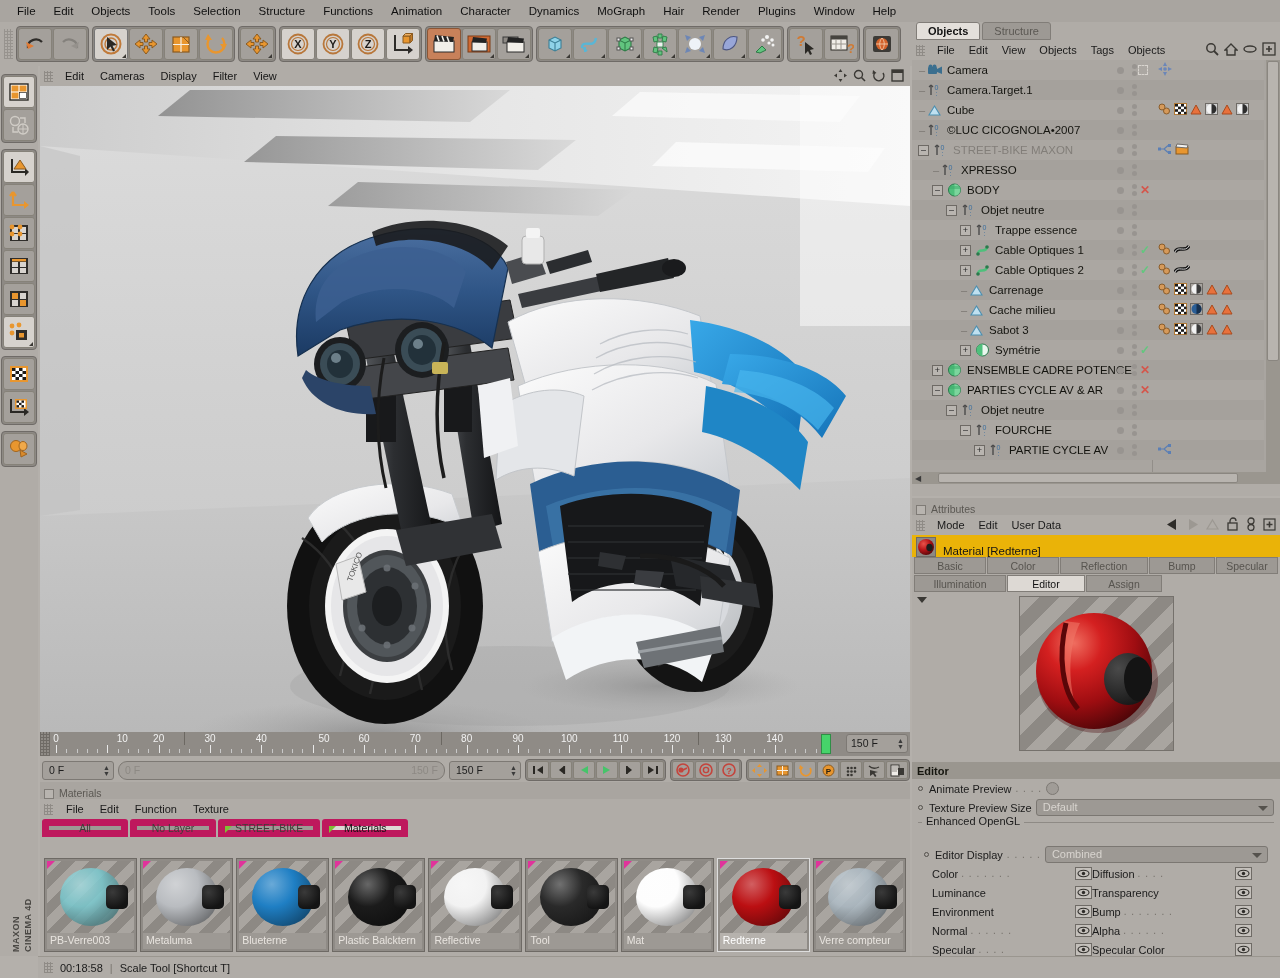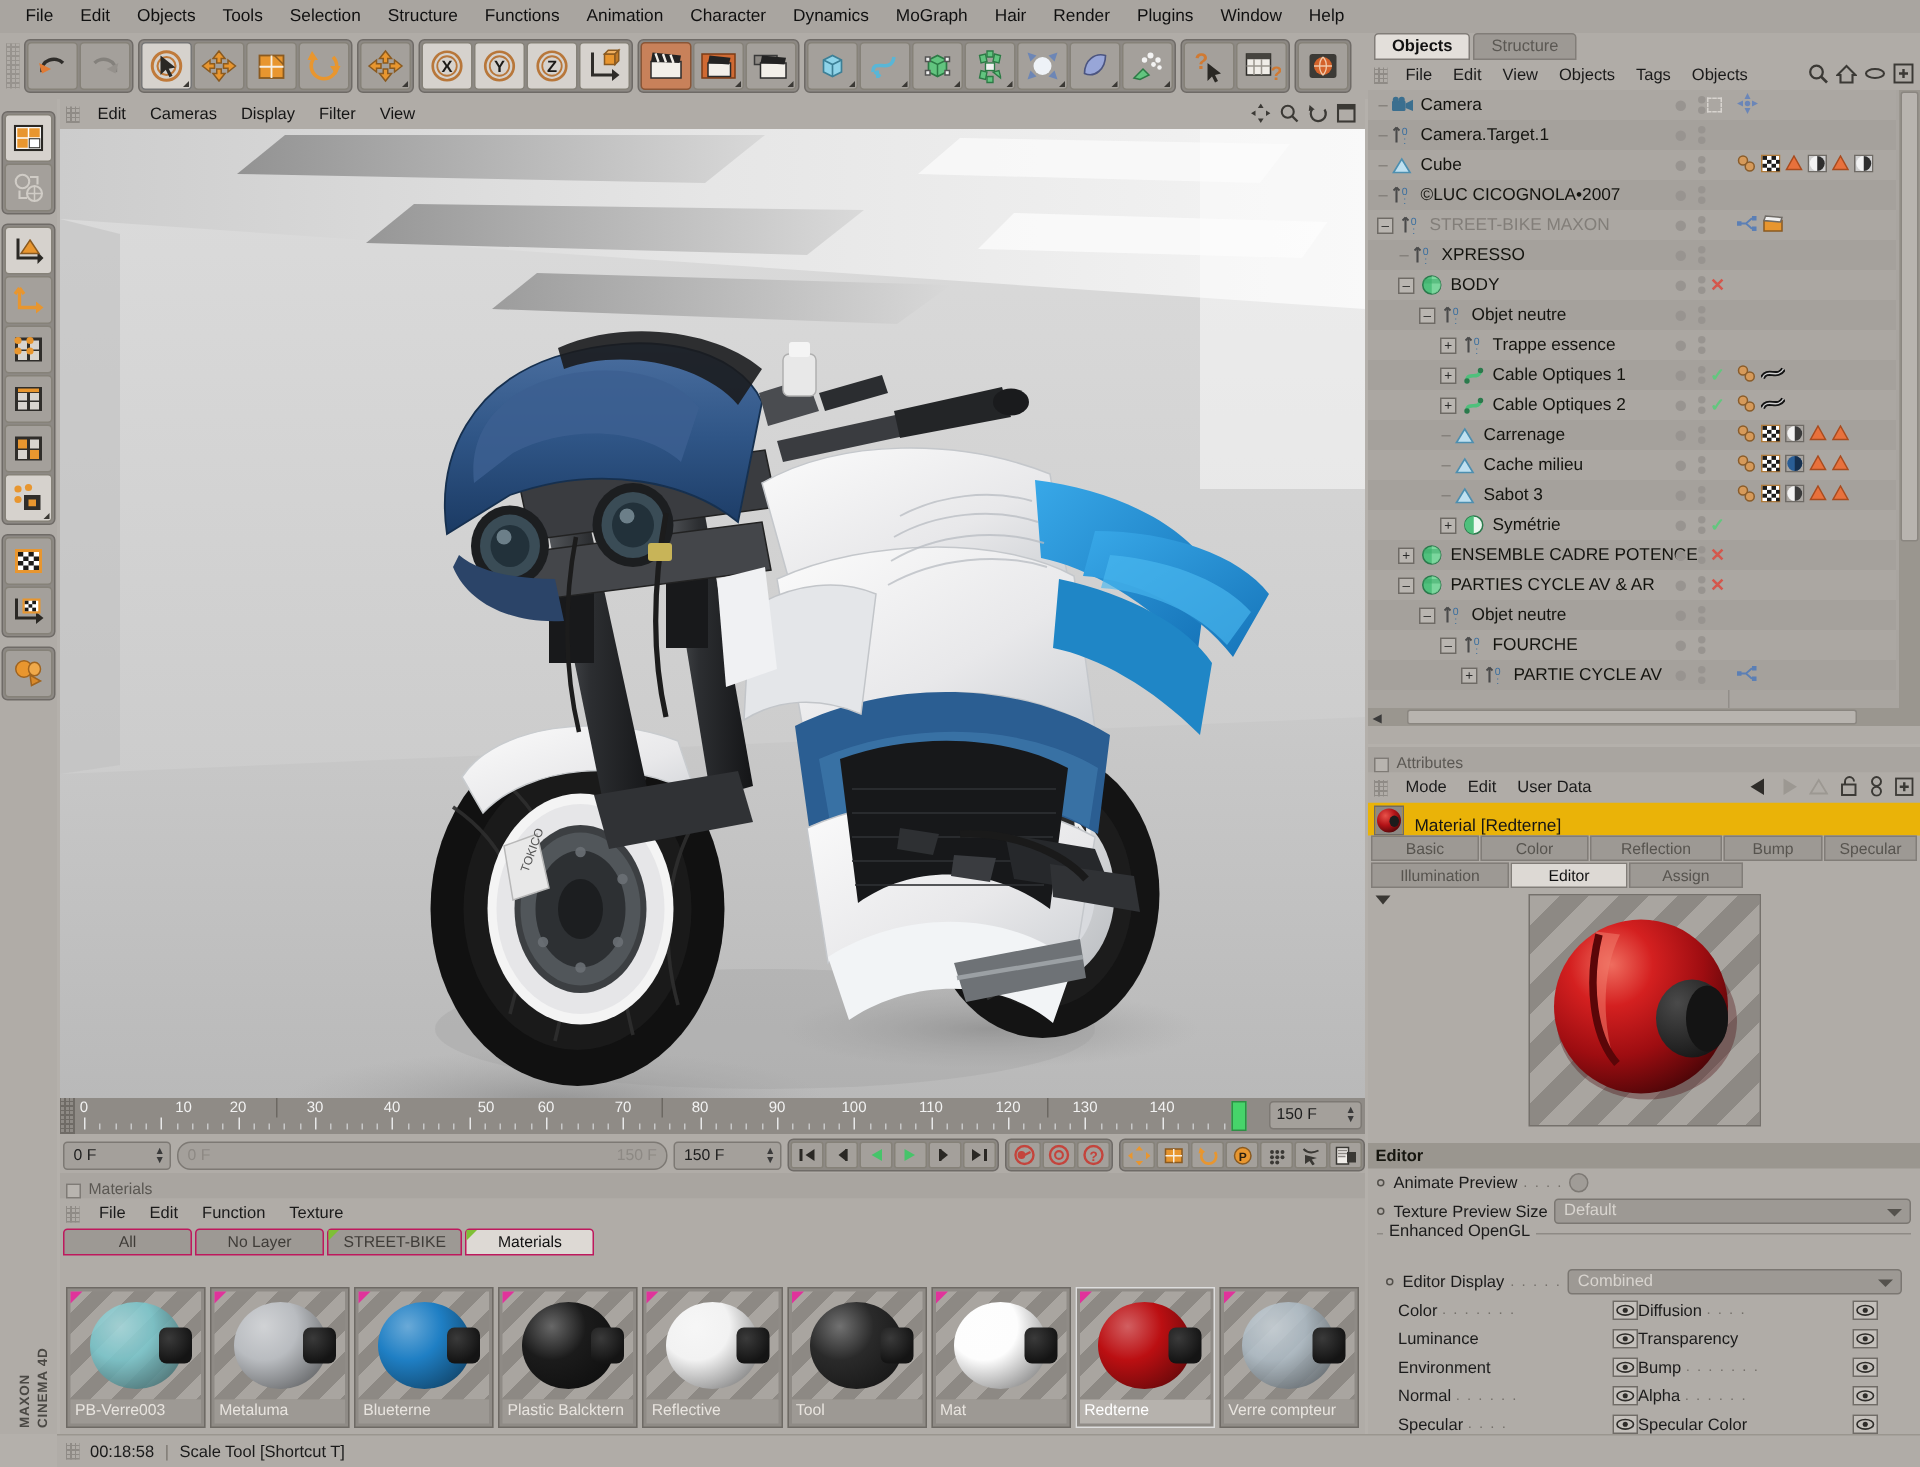--- a/index.html
+++ b/index.html
@@ -138,21 +138,21 @@
       padding-left:4px; gap:5px; font-size:10.5px; color:#5b5853; }
   .panel-title .box { width:10px; height:10px; border:1px solid #7f7b76; background:#b8b4af; }
   .panel-menu { height:20px; background:#b0aca7; display:flex; align-items:center;
       padding-left:4px; }
   .panel-menu .grip2 { width:9px; height:11px; margin-right:5px;
     background: repeating-linear-gradient(0deg,#8f8b86 0 1px,transparent 1px 3px),
                 repeating-linear-gradient(90deg,#8f8b86 0 1px,transparent 1px 3px); }
   .panel-menu .mi { padding:1px 8px; font-size:11px; cursor:default; }
 
   .layertabs { height:18px; display:flex; align-items:stretch; padding:0 2px; gap:2px; }
-  .ltab { background:#9d9994; border:1px solid #be185d; border-radius:3px 3px 0 0;
+  .ltab { background:#9d9994; border:7px solid #be185d; border-radius:3px 3px 0 0;
       min-width:86px; display:flex; align-items:center; justify-content:center;
       font-size:10.5px; color:#3f3c38; position:relative; cursor:pointer; padding:0 10px; }
   .ltab.active { background:#ddd9d4; color:#111; }
   .ltab .cnr { position:absolute; left:0; top:0; width:0; height:0;
       border-top:7px solid #7fbf35; border-right:7px solid transparent; }
 
   .matgrid { position:absolute; left:0; top:73px; width:870px; height:101px;
       display:flex; gap:3px; padding:3px 4px; overflow:hidden; }
   .matcell { width:94px; height:94px; position:relative; cursor:pointer;
       background:#8f8b86; border:1px solid #6e6a65; }

